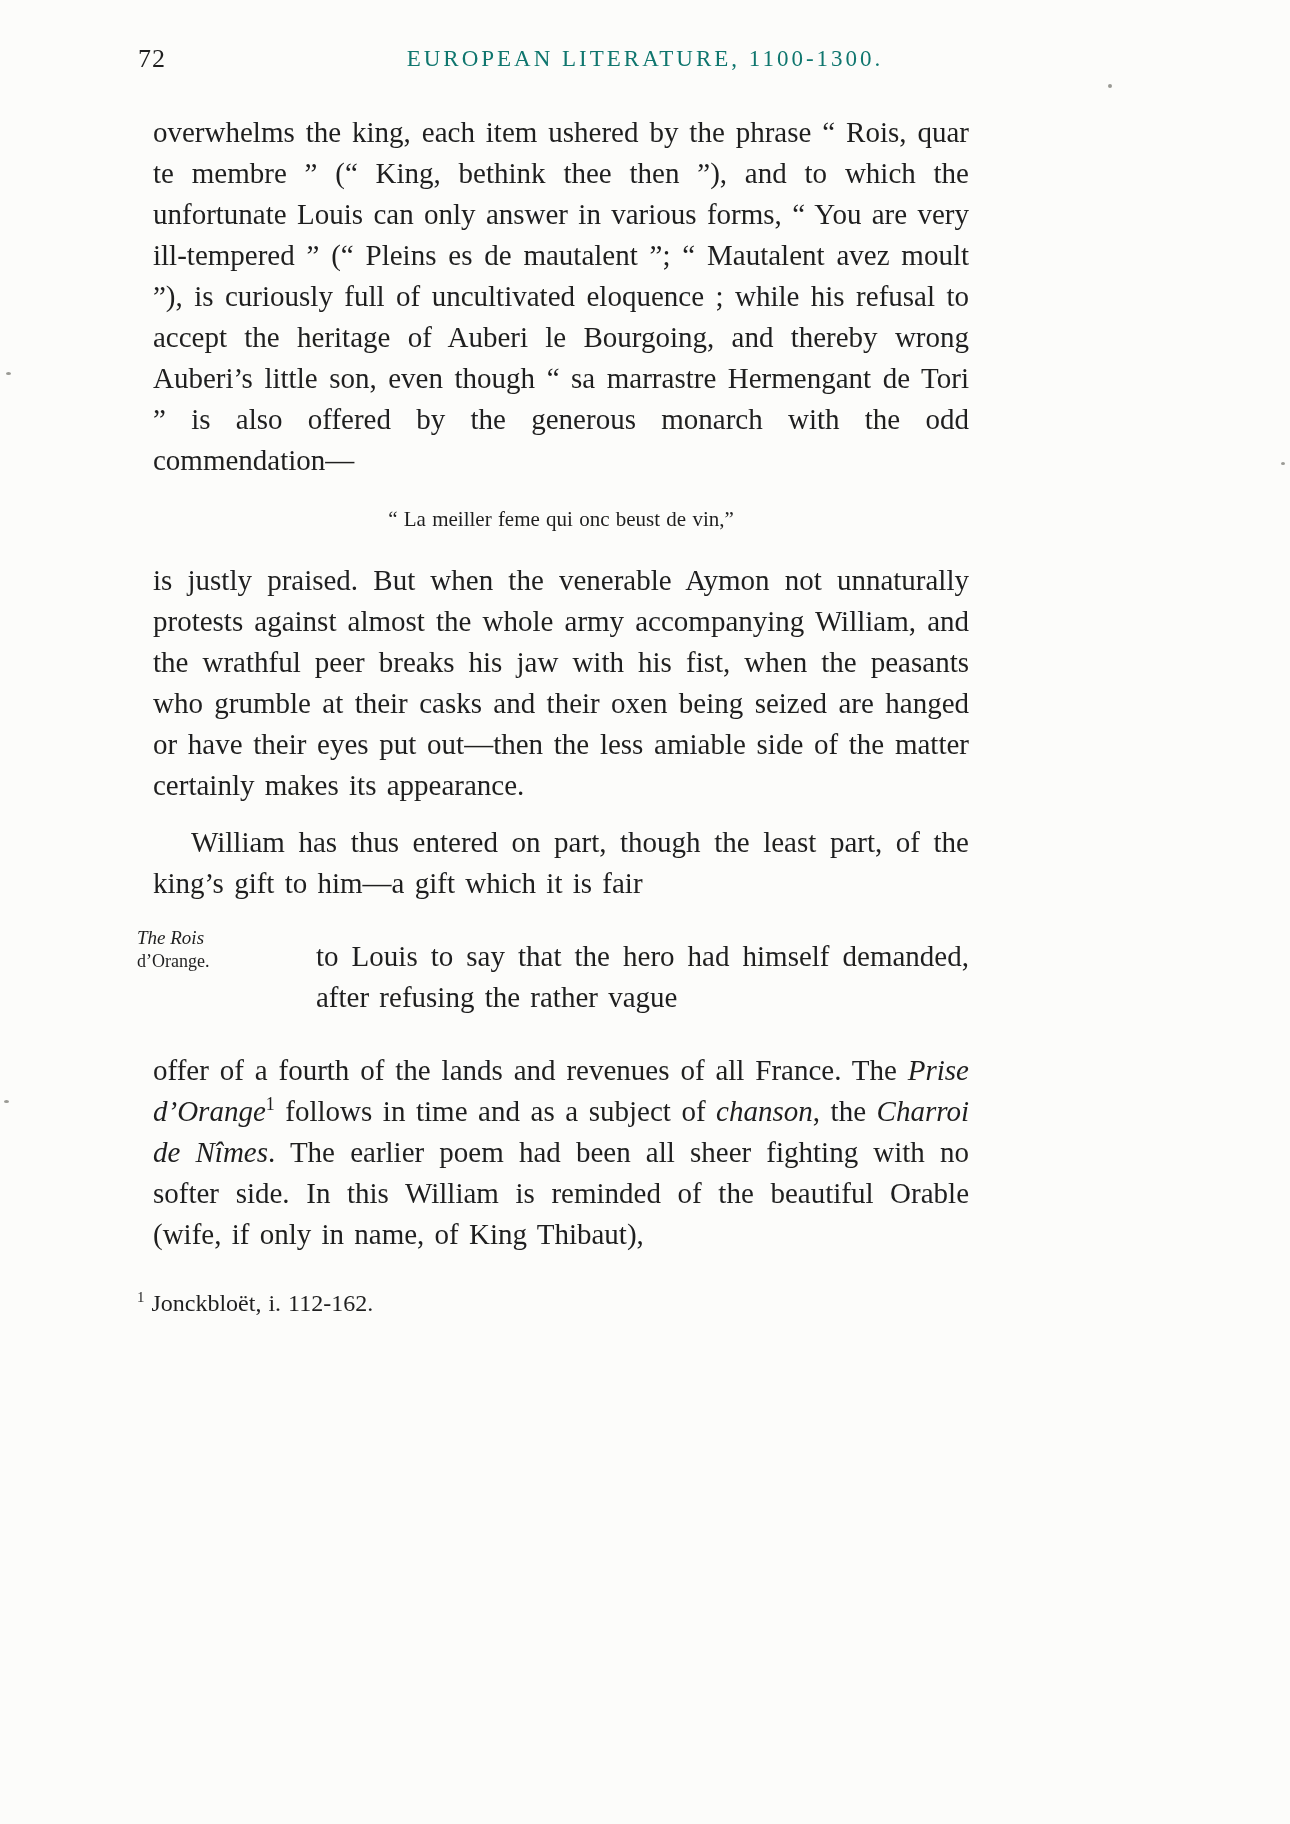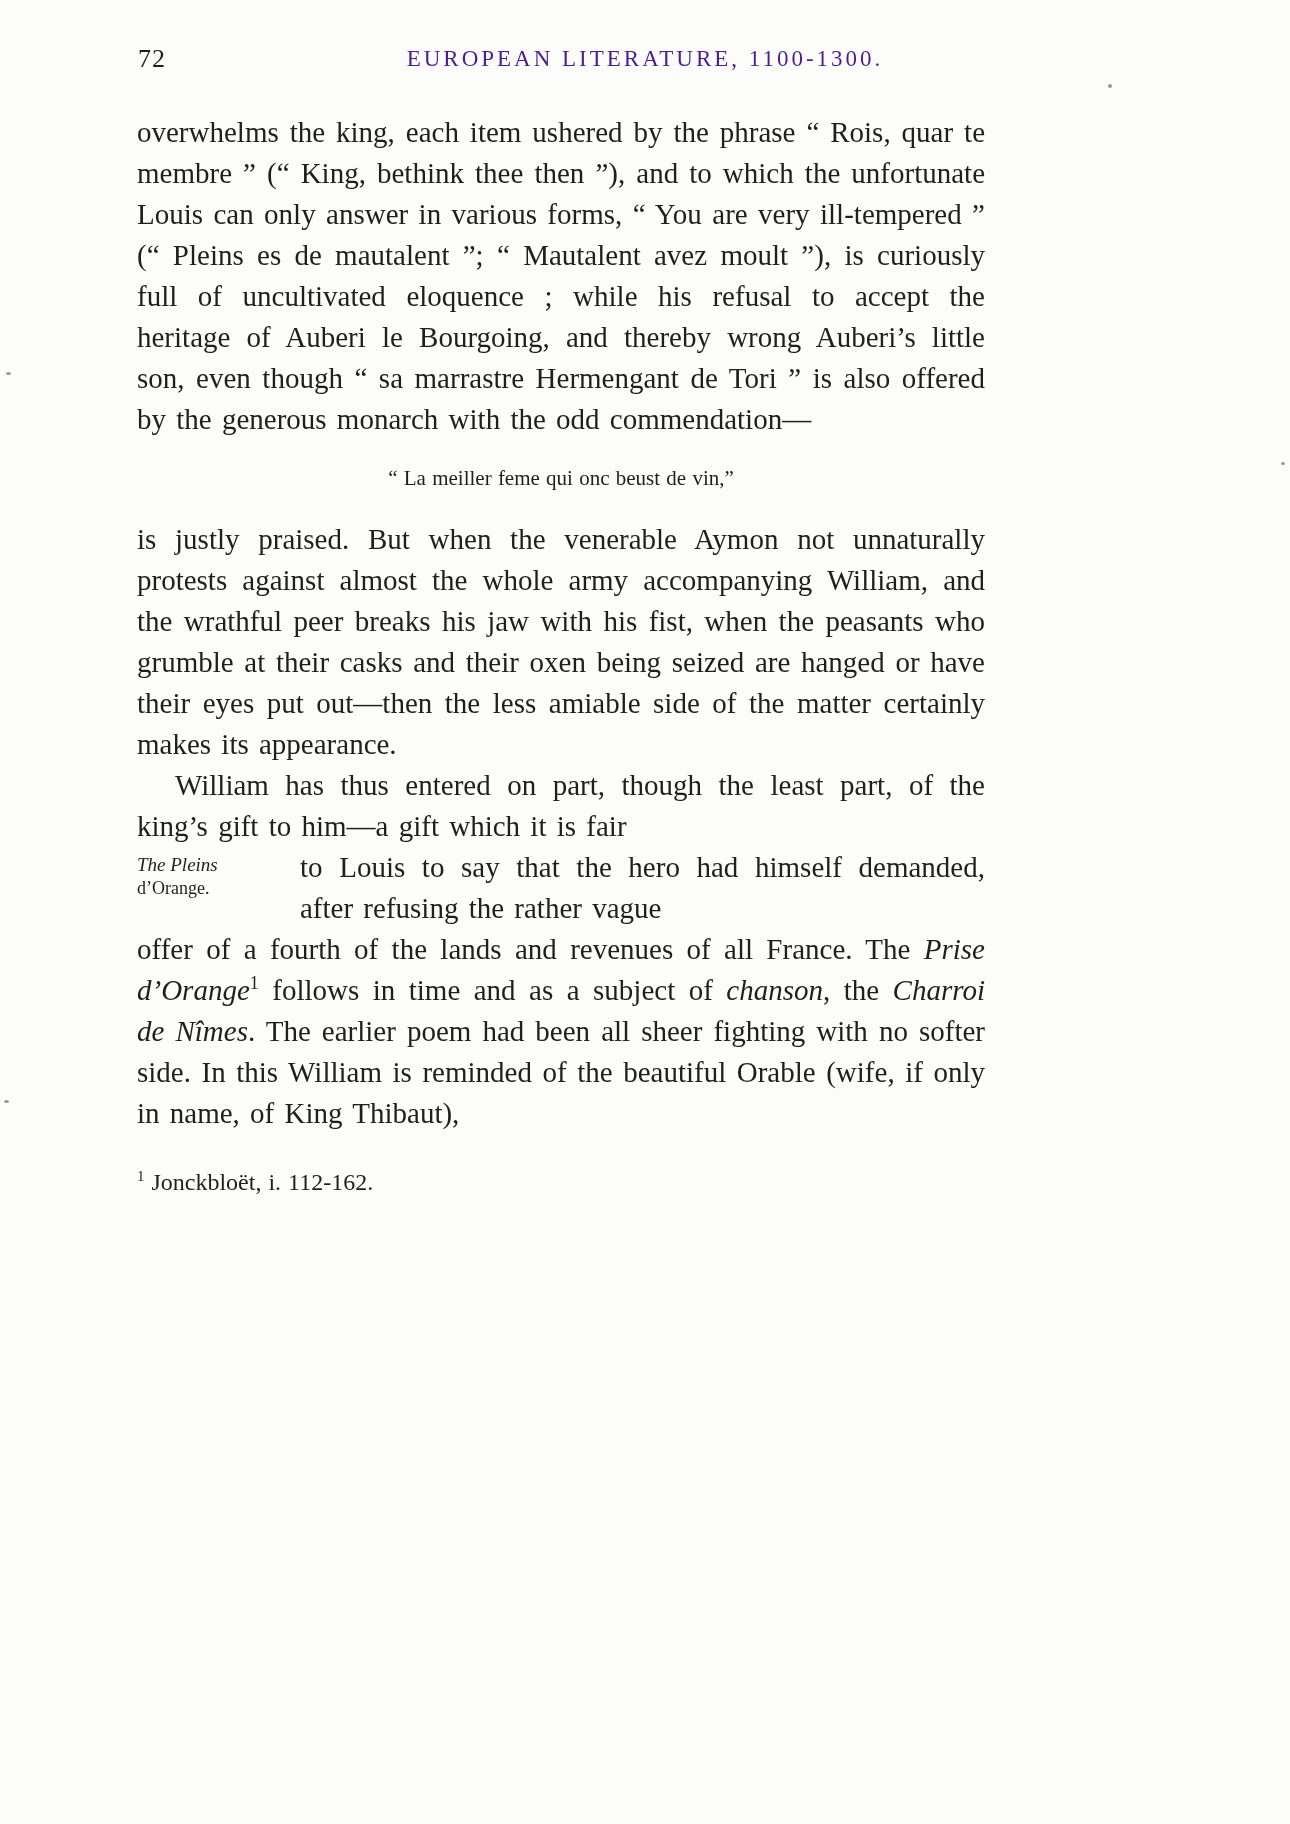--- a/index.html
+++ b/index.html
@@ -27,32 +27,32 @@
     left: 138px;
     top: 44px;
     font-size: 26px;
     letter-spacing: 1px;
   }
   .running-title {
     display: block;
     text-align: center;
     font-size: 23px;
     letter-spacing: 3px;
-    color: #4c1d95;
+    color: #0f766e;
   }
   .text-block {
     width: 848px;
     margin: 30px 0 0 137px;
     font-size: 29px;
     line-height: 41px;
     text-align: justify;
     word-spacing: 3px;
   }
   p.para {
-    margin: 0;
+    margin: 16px;
     text-align: justify;
   }
   p.para.no-indent { text-indent: 0; }
   p.para.indent { text-indent: 38px; }
   p.para.cont { text-indent: 0; }
   .quote {
     margin: 18px 0 20px 0;
     text-align: center;
     font-size: 21px;
     word-spacing: 1px;
@@ -121,21 +121,21 @@
     <p class="para no-indent">overwhelms the king, each item ushered by the phrase “ Rois, quar te membre ” (“ King, bethink thee then ”), and to which the unfortunate Louis can only answer in various forms, “ You are very ill-tempered ” (“ Pleins es de mautalent ”; “ Mautalent avez moult ”), is curiously full of uncultivated eloquence ; while his refusal to accept the heritage of Auberi le Bourgoing, and thereby wrong Auberi’s little son, even though “ sa marrastre Hermengant de Tori ” is also offered by the generous monarch with the odd commendation—</p>
 
     <p class="quote">“ La meiller feme qui onc beust de vin,”</p>
 
     <p class="para no-indent">is justly praised.  But when the venerable Aymon not unnaturally protests against almost the whole army accompanying William, and the wrathful peer breaks his jaw with his fist, when the peasants who grumble at their casks and their oxen being seized are hanged or have their eyes put out—then the less amiable side of the matter certainly makes its appearance.</p>
 
     <p class="para indent">William has thus entered on part, though the least part, of the king’s gift to him—a gift which it is fair</p>
 
     <div class="sidenote-row">
       <span class="sidenote">
-        <span class="sn-line">The Pleins</span><br>
+        <span class="sn-line">The Rois</span><br>
         <span class="sn-line2">d’Orange.</span>
       </span>
       <p class="para cont">to Louis to say that the hero had himself demanded, after refusing the rather vague</p>
     </div>
 
     <p class="para cont"><span class="seg-normal">offer of a fourth of the lands and revenues of all France.  The </span><span class="seg-italic">Prise d’Orange</span><span class="seg-sup">1</span><span class="seg-normal"> follows in time and as a subject of </span><span class="seg-italic">chanson</span><span class="seg-normal">, the </span><span class="seg-italic">Charroi de Nîmes</span><span class="seg-normal">.  The earlier poem had been all sheer fighting with no softer side.  In this William is reminded of the beautiful Orable (wife, if only in name, of King Thibaut),</span></p>
 
     <p class="footnote">
       <span class="sup">1</span><span> Jonckbloët, i. 112-162.</span>
     </p>

